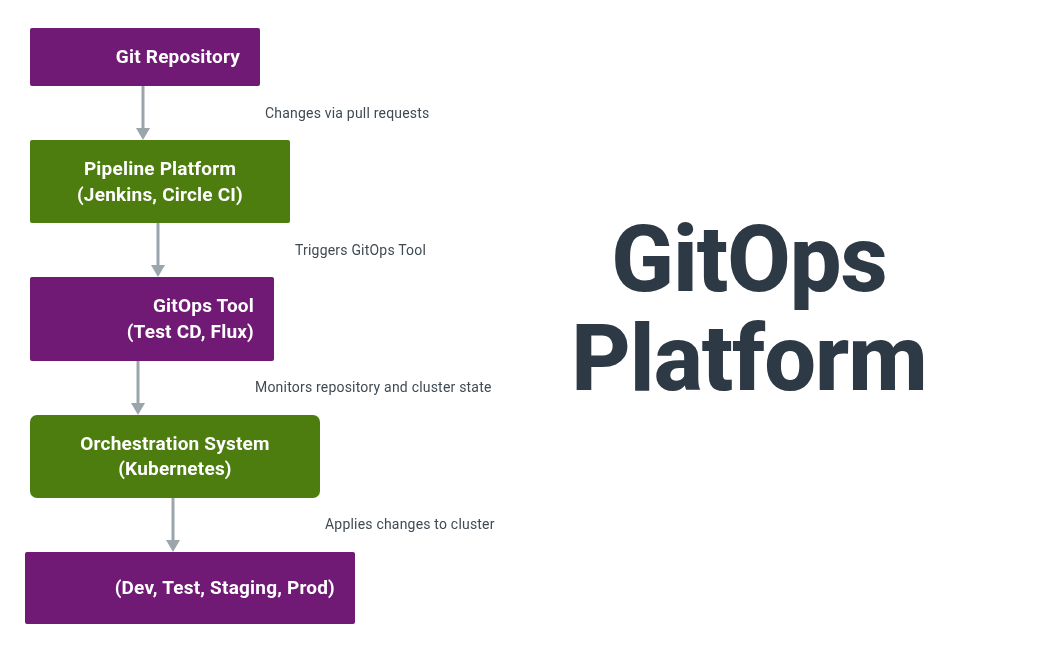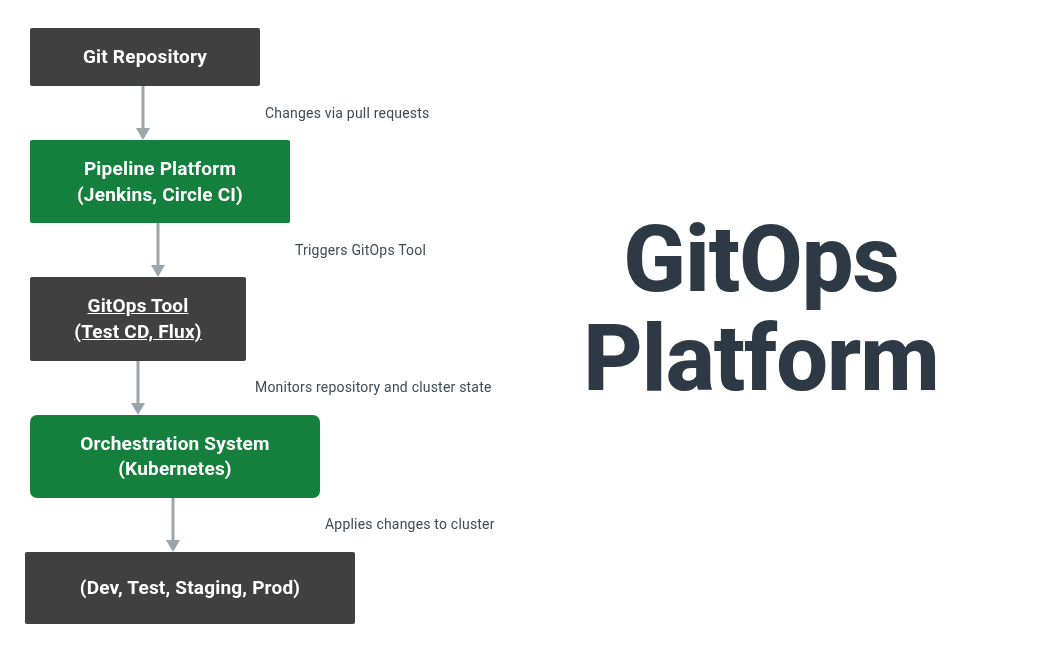--- a/index.html
+++ b/index.html
@@ -29,22 +29,22 @@
     text-align: center;
     display: flex;
     flex-direction: column;
     align-items: center;
     justify-content: center;
     border-radius: 2px;
     letter-spacing: 0.2px;
   }
   .node.single { min-height: 58px; }
   .node.double { min-height: 72px; }
-  .teal { background: #404040; }
-  .blue { background: #15803d; }
+  .teal { background: #701a75; align-items: flex-end; }
+  .blue { background: #4d7c0f; }
   .connector {
     display: flex;
     align-items: center;
     height: 54px;
     margin-left: 0;
   }
   .arrow-wrap {
     width: 130px;
     display: flex;
     justify-content: center;
@@ -79,36 +79,36 @@
   }
   .conn-label {
     color: #3f4a52;
     font-size: 14px;
     line-height: 1.2;
     padding-left: 4px;
     letter-spacing: 0.2px;
   }
   .title-block {
     position: absolute;
-    right: 37px;
+    right: 49px;
     top: 210px;
     width: 520px;
     text-align: center;
   }
   .title-line {
     font-weight: 800;
     font-size: 92px;
     line-height: 1.08;
     color: #2d3945;
     letter-spacing: -1px;
   }
   
   .w1 { width: 230px; margin-left: 5px; }
   .w2 { width: 260px; margin-left: 5px; }
-  .w3 { width: 216px; margin-left: 5px; text-decoration: underline; }
+  .w3 { width: 244px; margin-left: 5px; }
   .w4 { width: 290px; margin-left: 5px; border-radius: 7px; }
   .w5 { width: 330px; margin-left: 0px; }
   .arrow-offset-1 .arrow-wrap { width: 236px; }
   .arrow-offset-2 .arrow-wrap { width: 266px; }
   .arrow-offset-3 .arrow-wrap { width: 226px; }
   .arrow-offset-4 .arrow-wrap { width: 296px; }
 </style>
 </head>
 <body>
 

